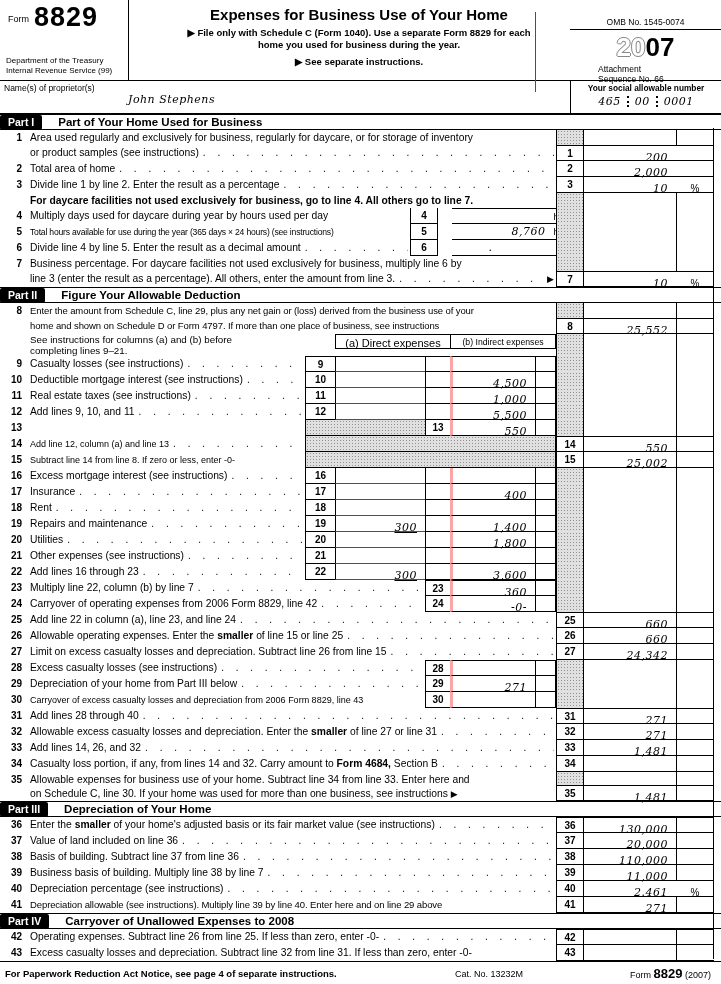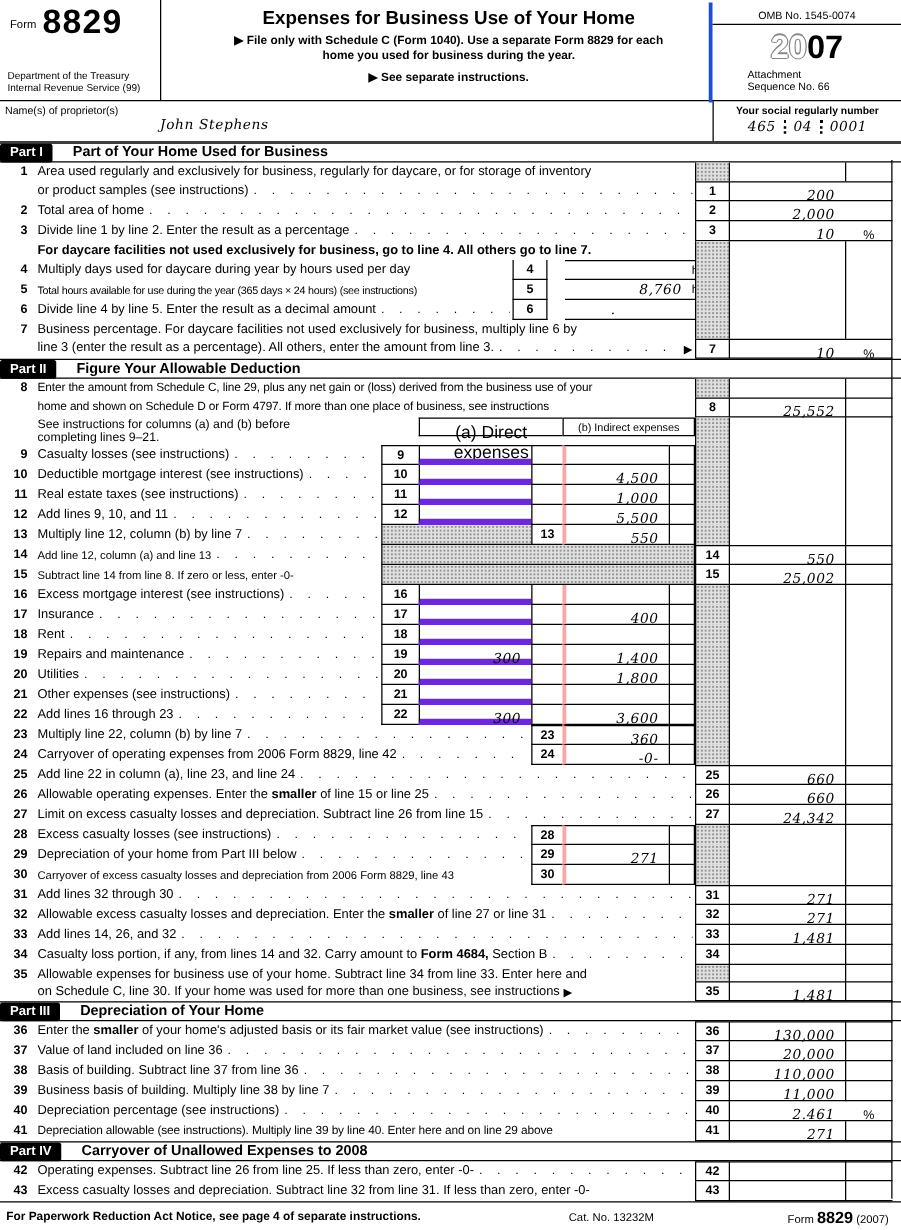--- a/index.html
+++ b/index.html
@@ -8,21 +8,21 @@
   
   .hdr{position:relative;height:80px;border-bottom:1px solid #000;}
   .hdr-left{position:absolute;left:0;top:0;width:128px;height:80px;border-right:1px solid #000;}
   .form-word{position:absolute;left:8px;top:14px;font-size:9px;}
   .form-num{position:absolute;left:34px;top:2px;font-size:27px;font-weight:bold;letter-spacing:1px;}
   .dept{position:absolute;left:6px;bottom:4px;font-size:8px;line-height:10px;}
   .hdr-center{position:absolute;left:128px;right:151px;top:0;height:80px;text-align:center;padding-left:20px;}
   .title{font-size:15px;font-weight:bold;margin-top:6px;}
   .sub1{font-size:9.5px;font-weight:bold;margin-top:4px;line-height:12px;padding:0 28px;}
   .sub2{font-size:9.5px;font-weight:bold;margin-top:5px;}
-  .hdr-right{position:absolute;right:0;top:2px;width:151px;height:80px;border-left:3px solid #1d4ed8;}
+  .hdr-right{position:absolute;right:0;top:12px;width:151px;height:80px;border-left:1px solid #1d4ed8;padding-left:34px;}
   .omb{height:18px;border-bottom:1px solid #000;font-size:8.5px;text-align:center;padding-top:5px;box-sizing:border-box;}
   .yr{height:34px;text-align:center;font-size:26px;font-weight:bold;line-height:34px;}
   .yr .outline{color:#fff;text-shadow:-1px 0 #888,1px 0 #888,0 -1px #888,0 1px #888;font-weight:bold;}
   .attach{font-size:8.5px;line-height:10px;padding-left:28px;}
   
   .namerow{position:relative;height:32px;border-bottom:1.5px solid #000;}
   .nm-label{position:absolute;left:4px;top:2px;font-size:8.5px;}
   .nm-value{position:absolute;left:128px;top:12px;}
   .ssnbox{position:absolute;right:0;top:0;width:151px;height:32px;border-left:1px solid #000;box-sizing:border-box;}
   .ssn-label{font-size:8.3px;font-weight:bold;text-align:center;margin-top:2px;}
@@ -57,28 +57,28 @@
   .bt{border-top:1px solid #000;}
   .low{top:auto;bottom:0;height:16px;}
   .shade{background-color:#e0e0e0;background-image:radial-gradient(#909090 26%,transparent 30%);background-size:3px 3px;}
   .gshade{left:556px;width:28px;border-left:1px solid #000;border-right:1px solid #000;}
   .cap15{bottom:auto;height:15px;}
   .cap13{bottom:auto;height:13px;}
   .cline{left:676px;width:38px;border-left:1px solid #000;}
   .redge{position:absolute;left:713px;top:128px;height:831px;width:0;border-left:1px solid #000;}
   
   .tn{left:305px;width:30px;border-left:1px solid #000;border-bottom:1px solid #000;font-weight:bold;font-size:10px;text-align:center;padding-top:2px;}
-  .ta{left:335px;width:90px;border-left:1px solid #000;border-bottom:5px solid #6d28d9;text-align:right;padding:1px 8px 0 0;}
+  .ta{left:335px;width:90px;border-left:1px solid #000;border-bottom:1px solid #6d28d9;text-align:right;padding:1px 8px 0 0;text-decoration:underline;}
   .tac{left:425px;width:25px;border-left:1px solid #000;border-bottom:1px solid #000;}
   .tb{left:450px;width:85px;border-left:3px solid #fca5a5;border-bottom:1px solid #000;text-align:right;padding:1px 8px 0 0;}
   .tbc{left:535px;width:21px;border-left:1px solid #000;border-bottom:1px solid #000;border-right:1px solid #000;}
   .sh13{left:305px;width:120px;border-left:1px solid #000;border-bottom:1px solid #000;}
   .shFull{left:305px;width:251px;border-left:1px solid #000;border-bottom:1px solid #000;border-right:1px solid #000;}
   .mn{left:425px;width:25px;border-left:1px solid #000;border-bottom:1px solid #000;border-right:none;font-weight:bold;font-size:10px;text-align:center;padding-top:2px;}
-  .ha{left:335px;width:115px;height:15px;border:1px solid #000;border-right:none;text-align:center;font-size:14px;padding-top:2px;}
+  .ha{left:335px;width:115px;height:15px;border:1px solid #000;border-right:none;text-align:center;font-size:11px;padding-top:2px;}
   .hb{left:450px;width:106px;height:15px;border:1px solid #000;text-align:center;font-size:8.7px;padding-top:2px;}
   .note8{position:absolute;left:30px;top:1px;width:280px;font-size:9.8px;line-height:10.5px;}
   
   .dn{left:410px;width:28px;border:solid #000;border-width:0 1px 1px 1px;font-weight:bold;font-size:10px;text-align:center;padding-top:2px;}
   .dv{left:452px;width:118px;border-bottom:1px solid #000;border-right:1px solid #000;display:flex;justify-content:flex-end;align-items:center;gap:8px;padding-right:5px;}
   .dv .unit{font-size:9.5px;}
   .dv.dot{justify-content:center;padding-right:40px;}
   
   .hand{font-family:"DejaVu Serif",serif;font-style:italic;font-size:11px;letter-spacing:0.5px;}
   .pct{font-size:10px;font-family:"Liberation Sans",sans-serif;font-style:normal;}
@@ -115,25 +115,25 @@
         <div>Attachment</div>
         <div>Sequence No. 66</div>
       </div>
     </div>
   </div>
 
   <div class="namerow">
     <div class="nm-label">Name(s) of proprietor(s)</div>
     <div class="nm-value hand">John Stephens</div>
     <div class="ssnbox">
-      <div class="ssn-label">Your social regularly number</div>
+      <div class="ssn-label">Your social allowable number</div>
       <div class="ssn-digits hand">
         <span>465</span>
           <span class="ssn-sep"></span>
-          <span>04</span>
+          <span>00</span>
           <span class="ssn-sep"></span>
           <span>0001</span>
       </div>
     </div>
   </div>
 
   <div class="pbar">
     <span class="ptag">Part I</span>
     <span class="ptitle">Part of Your Home Used for Business</span>
   </div>
@@ -323,24 +323,20 @@
     <div class="cell ta"><span class="hand"></span></div>
     <div class="cell tac"></div>
     <div class="cell tb"><span class="hand">5,500</span></div>
     <div class="cell tbc"></div>
     <div class="cell gshade shade"></div>
     <div class="cell cline"></div>
   </div>
 
   <div class="row h16">
     <span class="no">13</span>
-    <div class="desc to305">
-        <span class="txt">Multiply line 12, column (b) by line 7</span>
-        <span class="dots"></span>
-      </div>
     <div class="cell sh13 shade"></div>
     <div class="cell mn">13</div>
     <div class="cell tb"><span class="hand">550</span></div>
     <div class="cell tbc"></div>
     <div class="cell gshade shade"></div>
     <div class="cell cline"></div>
   </div>
 
   <div class="row h16">
     <span class="no">14</span>
@@ -563,21 +559,21 @@
     <div class="cell mn">30</div>
     <div class="cell tb"><span class="hand"></span></div>
     <div class="cell tbc"></div>
     <div class="cell gshade shade"></div>
     <div class="cell cline"></div>
   </div>
 
   <div class="row h16">
     <span class="no">31</span>
     <div class="desc to556">
-        <span class="txt">Add lines 32 through 30</span>
+        <span class="txt">Add lines 28 through 40</span>
         <span class="dots"></span>
       </div>
     <div class="cell gnum bt">31</div>
     <div class="cell gamt bt"><span class="hand">271</span></div>
     <div class="cell gcents bt"></div>
   </div>
 
   <div class="row h16">
     <span class="no">32</span>
     <div class="desc to556">

